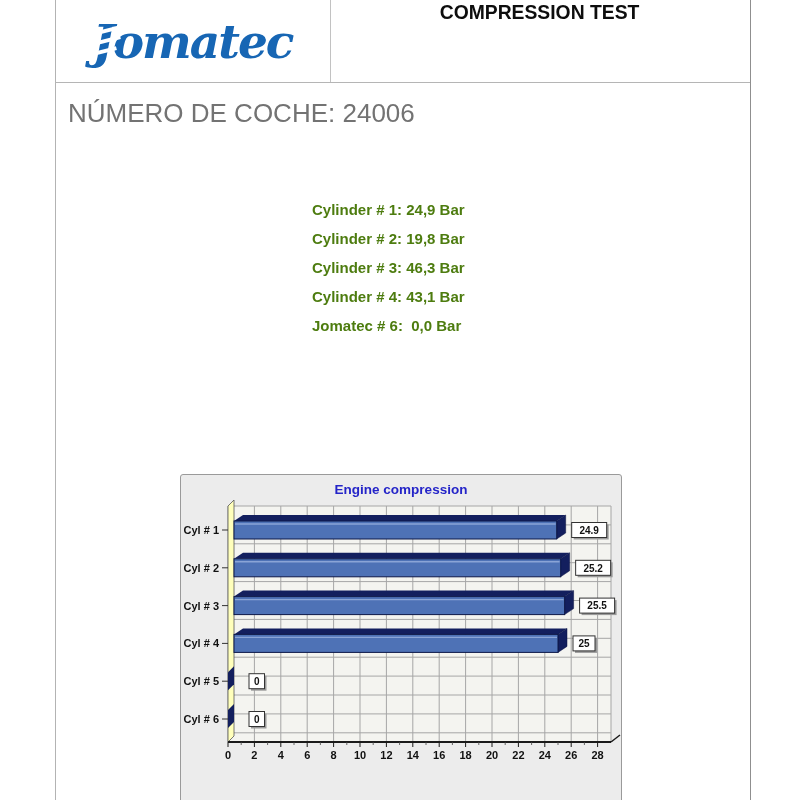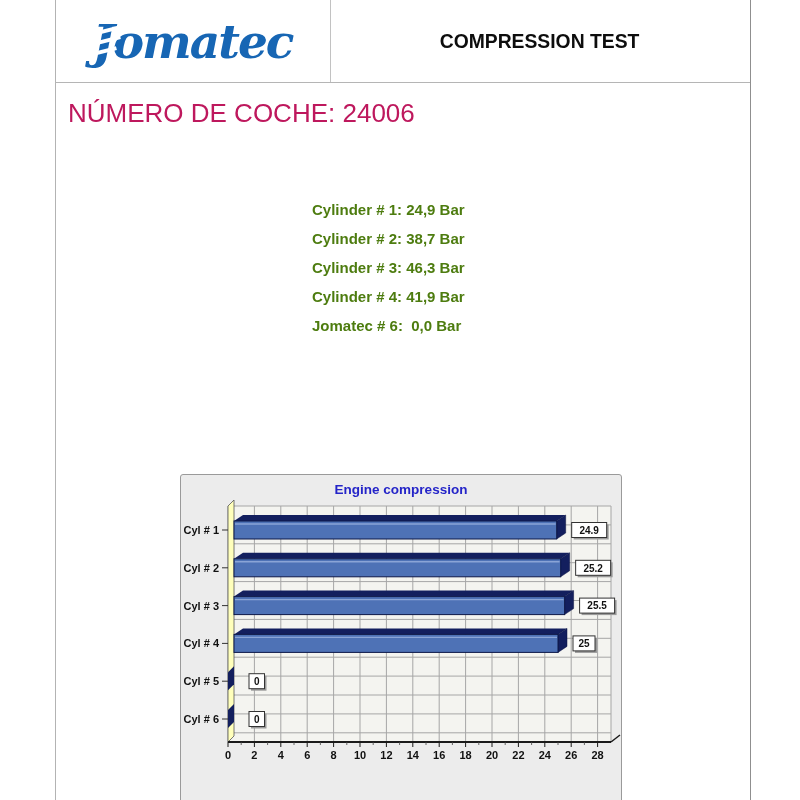--- a/index.html
+++ b/index.html
@@ -15,25 +15,25 @@
   .logo{position:absolute;left:55px;top:0;width:275px;height:80px;display:flex;
         align-items:center;justify-content:center;}
   .logo-text{font-family:"DejaVu Serif",serif;font-style:italic;font-weight:bold;
              font-size:47px;letter-spacing:-2px;line-height:1;padding-top:2px;}
   .stripe{position:absolute;background:#ffffff;height:4px;width:40px;transform:rotate(-14deg);}
   .stripe.s1{left:30px;top:29px;}
   .stripe.s2{left:26px;top:40px;}
   .stripe.s3{left:22px;top:51px;}
   
   .report-title{position:absolute;left:330px;top:0;width:420px;height:82px;display:flex;
-                align-items:center;justify-content:center;font-size:21px;font-weight:bold;
+                justify-content:center;font-size:21px;font-weight:bold;
                 color:#0d0d0d;}
   .report-title span{display:inline-block;transform:scaleX(0.92);letter-spacing:0;}
   
-  .car-number{position:absolute;left:68px;top:98px;font-size:26px;color:#be185d;}
+  .car-number{position:absolute;left:68px;top:98px;font-size:26px;color:#737373;}
   
   .cyl-list{position:absolute;left:312px;top:195px;}
   .cyl-line{height:29px;line-height:29px;font-size:15px;font-weight:bold;color:#4d7c0f;
             white-space:pre;}
   
   .chart-panel{position:absolute;left:180px;top:474px;width:442px;height:332px;
                background:#ececec;border:1px solid #9a9a9a;border-radius:3px;box-sizing:border-box;}
   .chart-title{position:absolute;left:0;top:7px;width:100%;text-align:center;
                font-size:13.5px;font-weight:bold;}
   svg.plot{position:absolute;left:0;top:0;}
@@ -57,23 +57,23 @@
   </div>
 
   <div class="report-title">
     <span>COMPRESSION TEST</span>
   </div>
 
   <div class="car-number">NÚMERO DE COCHE: 24006</div>
 
   <div class="cyl-list">
     <div class="cyl-line">Cylinder # 1: 24,9 Bar</div>
-    <div class="cyl-line">Cylinder # 2: 38,7 Bar</div>
+    <div class="cyl-line">Cylinder # 2: 19,8 Bar</div>
     <div class="cyl-line">Cylinder # 3: 46,3 Bar</div>
-    <div class="cyl-line">Cylinder # 4: 41,9 Bar</div>
+    <div class="cyl-line">Cylinder # 4: 43,1 Bar</div>
     <div class="cyl-line">Jomatec # 6:  0,0 Bar</div>
   </div>
 
   <div class="chart-panel">
     <div class="chart-title" style="color: rgb(36, 36, 200);">Engine compression</div>
     <svg class="plot" width="442" height="296" viewBox="0 0 442 296">
         <rect x="47" y="31" width="383" height="236" fill="#f4f4f0"></rect>
         <line x1="47" y1="31" x2="430" y2="31" stroke="#a6a6a6" stroke-width="1"></line>
         <line x1="47" y1="49.9" x2="430" y2="49.9" stroke="#a6a6a6" stroke-width="1"></line>
         <line x1="47" y1="68.8" x2="430" y2="68.8" stroke="#a6a6a6" stroke-width="1"></line>

